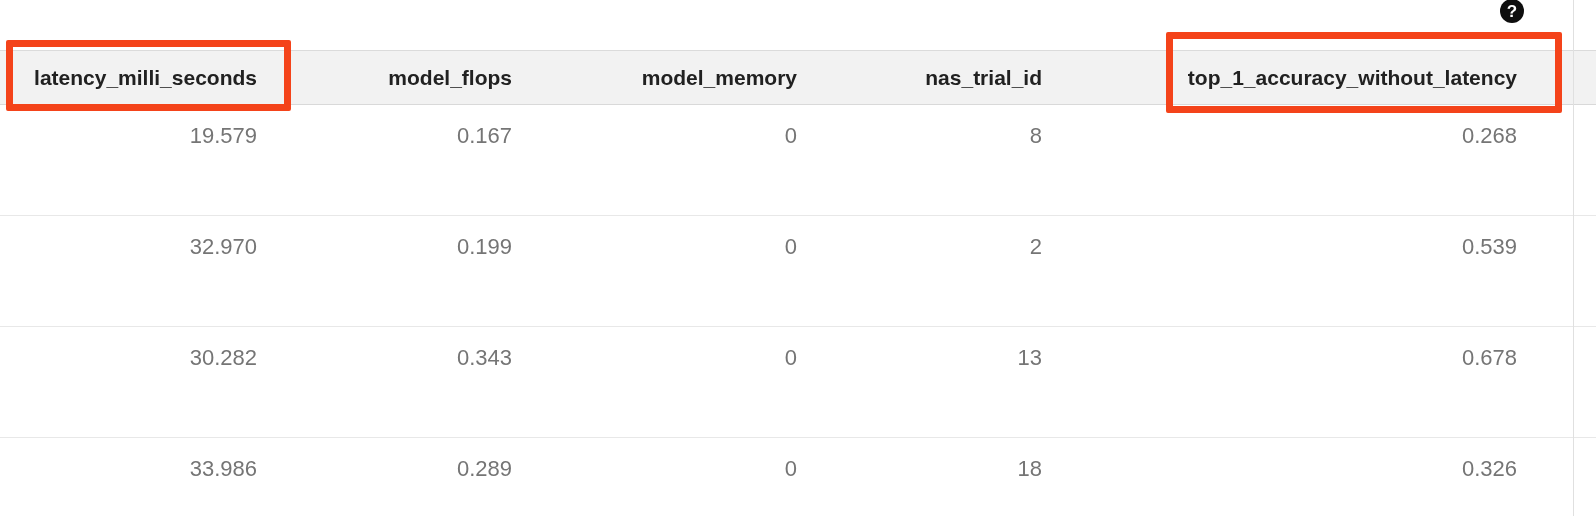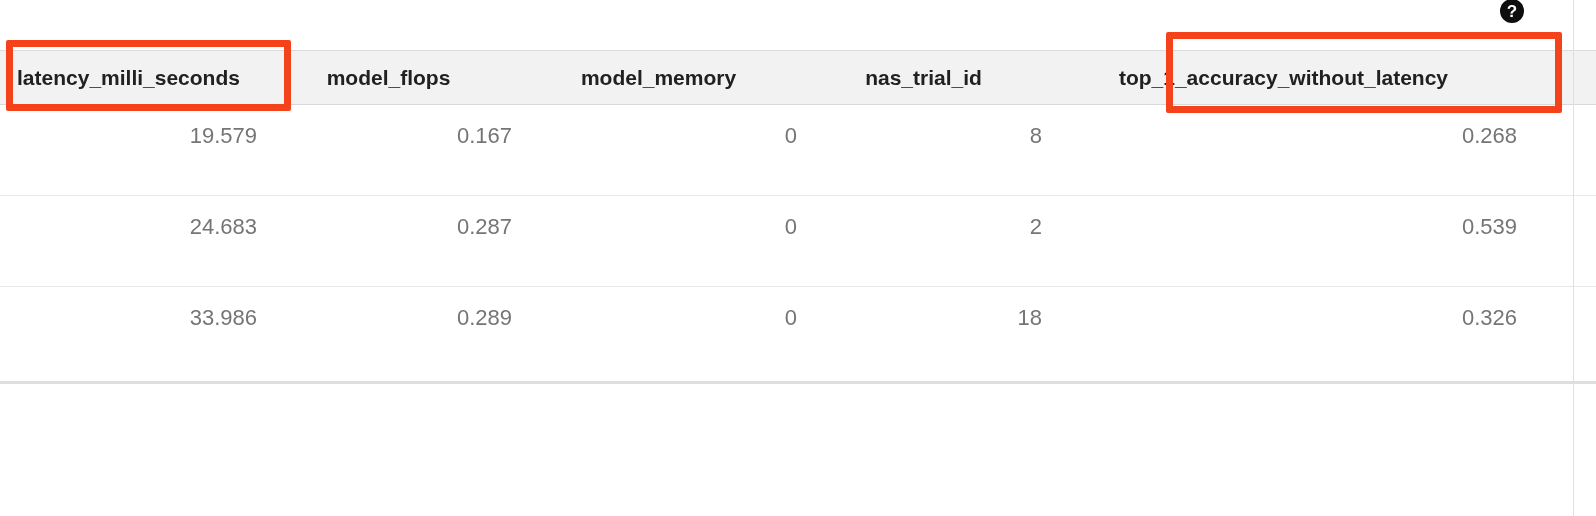--- a/index.html
+++ b/index.html
@@ -5,23 +5,23 @@
   * { margin: 0; padding: 0; box-sizing: border-box; }
   html, body { width: 1596px; height: 516px; background: #ffffff; overflow: hidden;
     font-family: "Liberation Sans", sans-serif; }
   .canvas { position: relative; width: 1596px; height: 516px; background: #ffffff; }
 
   
   table.metrics { position: absolute; left: 0; top: 50px; width: 1596px;
     border-collapse: collapse; table-layout: fixed; }
   thead th { height: 54px; background: #F2F2F2; border-top: 1px solid #DBDBDB;
     border-bottom: 1px solid #D9D9D9; font-size: 21px; font-weight: 700;
-    color: #212121; padding: 0 8px 0 0; vertical-align: middle;
+    color: #212121; text-align: right; padding: 0 8px 0 0; vertical-align: middle;
     white-space: nowrap; }
-  tbody td { height: 91px; border-bottom: 1px solid #E8E8E8; font-size: 22px;
+  tbody td { height: 111px; border-bottom: 1px solid #E8E8E8; font-size: 22px;
     color: #757575; text-align: right; padding: 18px 8px 0 0; vertical-align: top;
     white-space: nowrap; background: #ffffff; }
   tbody tr:last-child td { border-bottom: 3px solid #DEDEDE; height: 96px; margin-left: 24px; }
   th.col-acc, td.col-acc { padding-right: 56px; }
   th.col-stub, td.col-stub { padding: 0; }
 
   
   .v-divider { position: absolute; left: 1573px; top: 0; width: 1px; height: 516px;
     background: #E0E0E0; z-index: 3; }
 
@@ -66,25 +66,33 @@
     <tbody>
       <tr>
         <td>19.579</td>
         <td>0.167</td>
         <td>0</td>
         <td>8</td>
         <td class="col-acc">0.268</td>
         <td class="col-stub"></td>
       </tr>
       <tr>
-        <td>24.683</td>
-        <td>0.287</td>
+        <td>32.970</td>
+        <td>0.199</td>
         <td>0</td>
         <td>2</td>
         <td class="col-acc">0.539</td>
+        <td class="col-stub"></td>
+      </tr>
+      <tr>
+        <td>30.282</td>
+        <td>0.343</td>
+        <td>0</td>
+        <td>13</td>
+        <td class="col-acc">0.678</td>
         <td class="col-stub"></td>
       </tr>
       <tr>
         <td>33.986</td>
         <td>0.289</td>
         <td>0</td>
         <td>18</td>
         <td class="col-acc">0.326</td>
         <td class="col-stub"></td>
       </tr>

